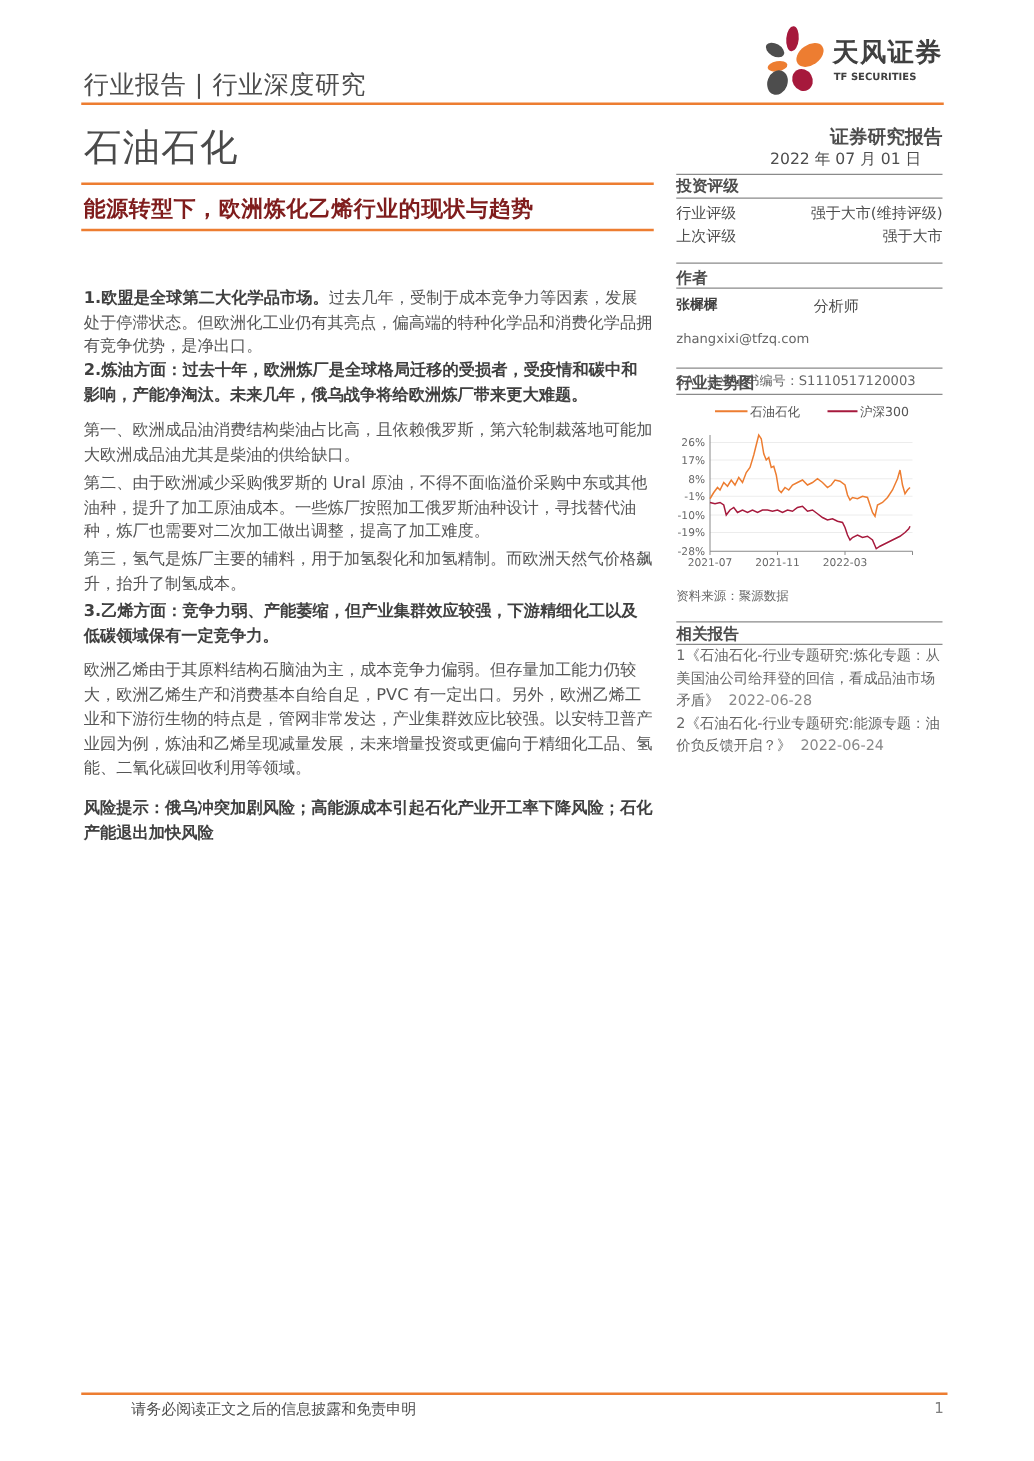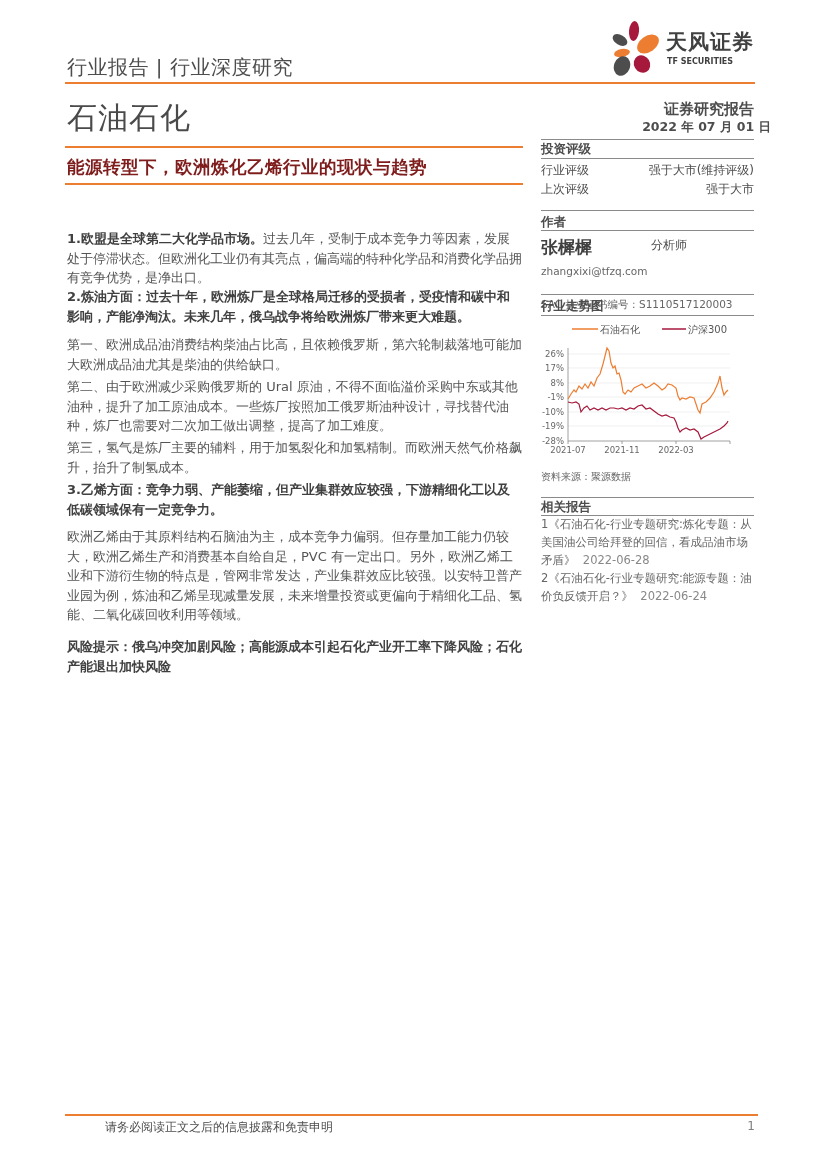--- a/index.html
+++ b/index.html
@@ -4,21 +4,21 @@
 <style>
   html, body { margin: 0; padding: 0; background: #ffffff; }
   body { width: 827px; height: 1169px; position: relative; overflow: hidden;
          font-family: "DejaVu Sans", "Liberation Sans", sans-serif; color: #404040; }
   .abs { position: absolute; }
   .orange-rule { position: absolute; height: 2px; background: #ED7D31; }
   .gray-rule { position: absolute; height: 1px; background: #8a8a8a; }
   .report-type { left: 67px; top: 54px; font-size: 20px; color: #4d4d4d; letter-spacing: 0.5px; }
   .sector { left: 67px; top: 98px; font-size: 30px; color: #4a4a4a; letter-spacing: 1px; }
   .doc-kind { right: 73px; top: 100px; font-size: 15px; color: #4d4d4d; font-weight: bold; text-align: right; }
-  .doc-date { right: 56px; top: 119px; font-size: 12.5px; color: #4d4d4d; text-align: right; font-weight: bold; }
+  .doc-date { right: 90px; top: 119px; font-size: 12.5px; color: #4d4d4d; text-align: right; }
   .headline { left: 67px; top: 155px; font-size: 17.5px; color: #7f1d1d; font-weight: bold; letter-spacing: 0.5px; }
   .logo { left: 610px; top: 20px; width: 150px; height: 56px; }
   .logo-cn { position: absolute; left: 56px; top: 8px; font-size: 21px; font-weight: bold; color: #404040; letter-spacing: 1px; }
   .logo-en { position: absolute; left: 57px; top: 37px; font-size: 8px; font-weight: bold; color: #404040; }
 
   .main { left: 67px; width: 455px; font-size: 13px; line-height: 19.5px; color: #555; }
   .main p { margin: 0; }
   .main b { color: #404040; text-align: center; }
   .p1 { top: 229px; }
   .p2 { top: 287px; }
@@ -100,21 +100,21 @@
   <span>强于大市(维持评级)</span>
 </div>
 <div class="abs side row" style="top:181px;">
   <span>上次评级</span>
   <span>强于大市</span>
 </div>
 
 <div class="gray-rule" style="left:541px; top:210px; width:213px;"></div>
 <div class="abs side side-head" style="top:214px;">作者</div>
 <div class="gray-rule" style="left:541px; top:230px; width:213px;"></div>
-<div class="abs side" style="top:236px; font-weight:bold; font-size:17px;">张樨樨</div>
+<div class="abs side" style="top:236px; font-weight:bold; font-size:11px;">张樨樨</div>
 <div class="abs side" style="top:237px; left:651px; width:auto; font-size:12px; color:#4d4d4d;">分析师</div>
 <div class="abs side small" style="top:261px;margin-top:37px;">SAC 执业证书编号：S1110517120003</div>
 <div class="abs side small" style="top:265px;">zhangxixi@tfzq.com</div>
 
 <div class="gray-rule" style="left:541px; top:294px; width:213px;"></div>
 <div class="abs side side-head" style="top:298px;">行业走势图</div>
 <div class="gray-rule" style="left:541px; top:315px; width:213px;"></div>
 
 <svg class="abs" style="left:538px; top:318px;" width="210" height="140" viewBox="0 0 210 140">
   <g>

